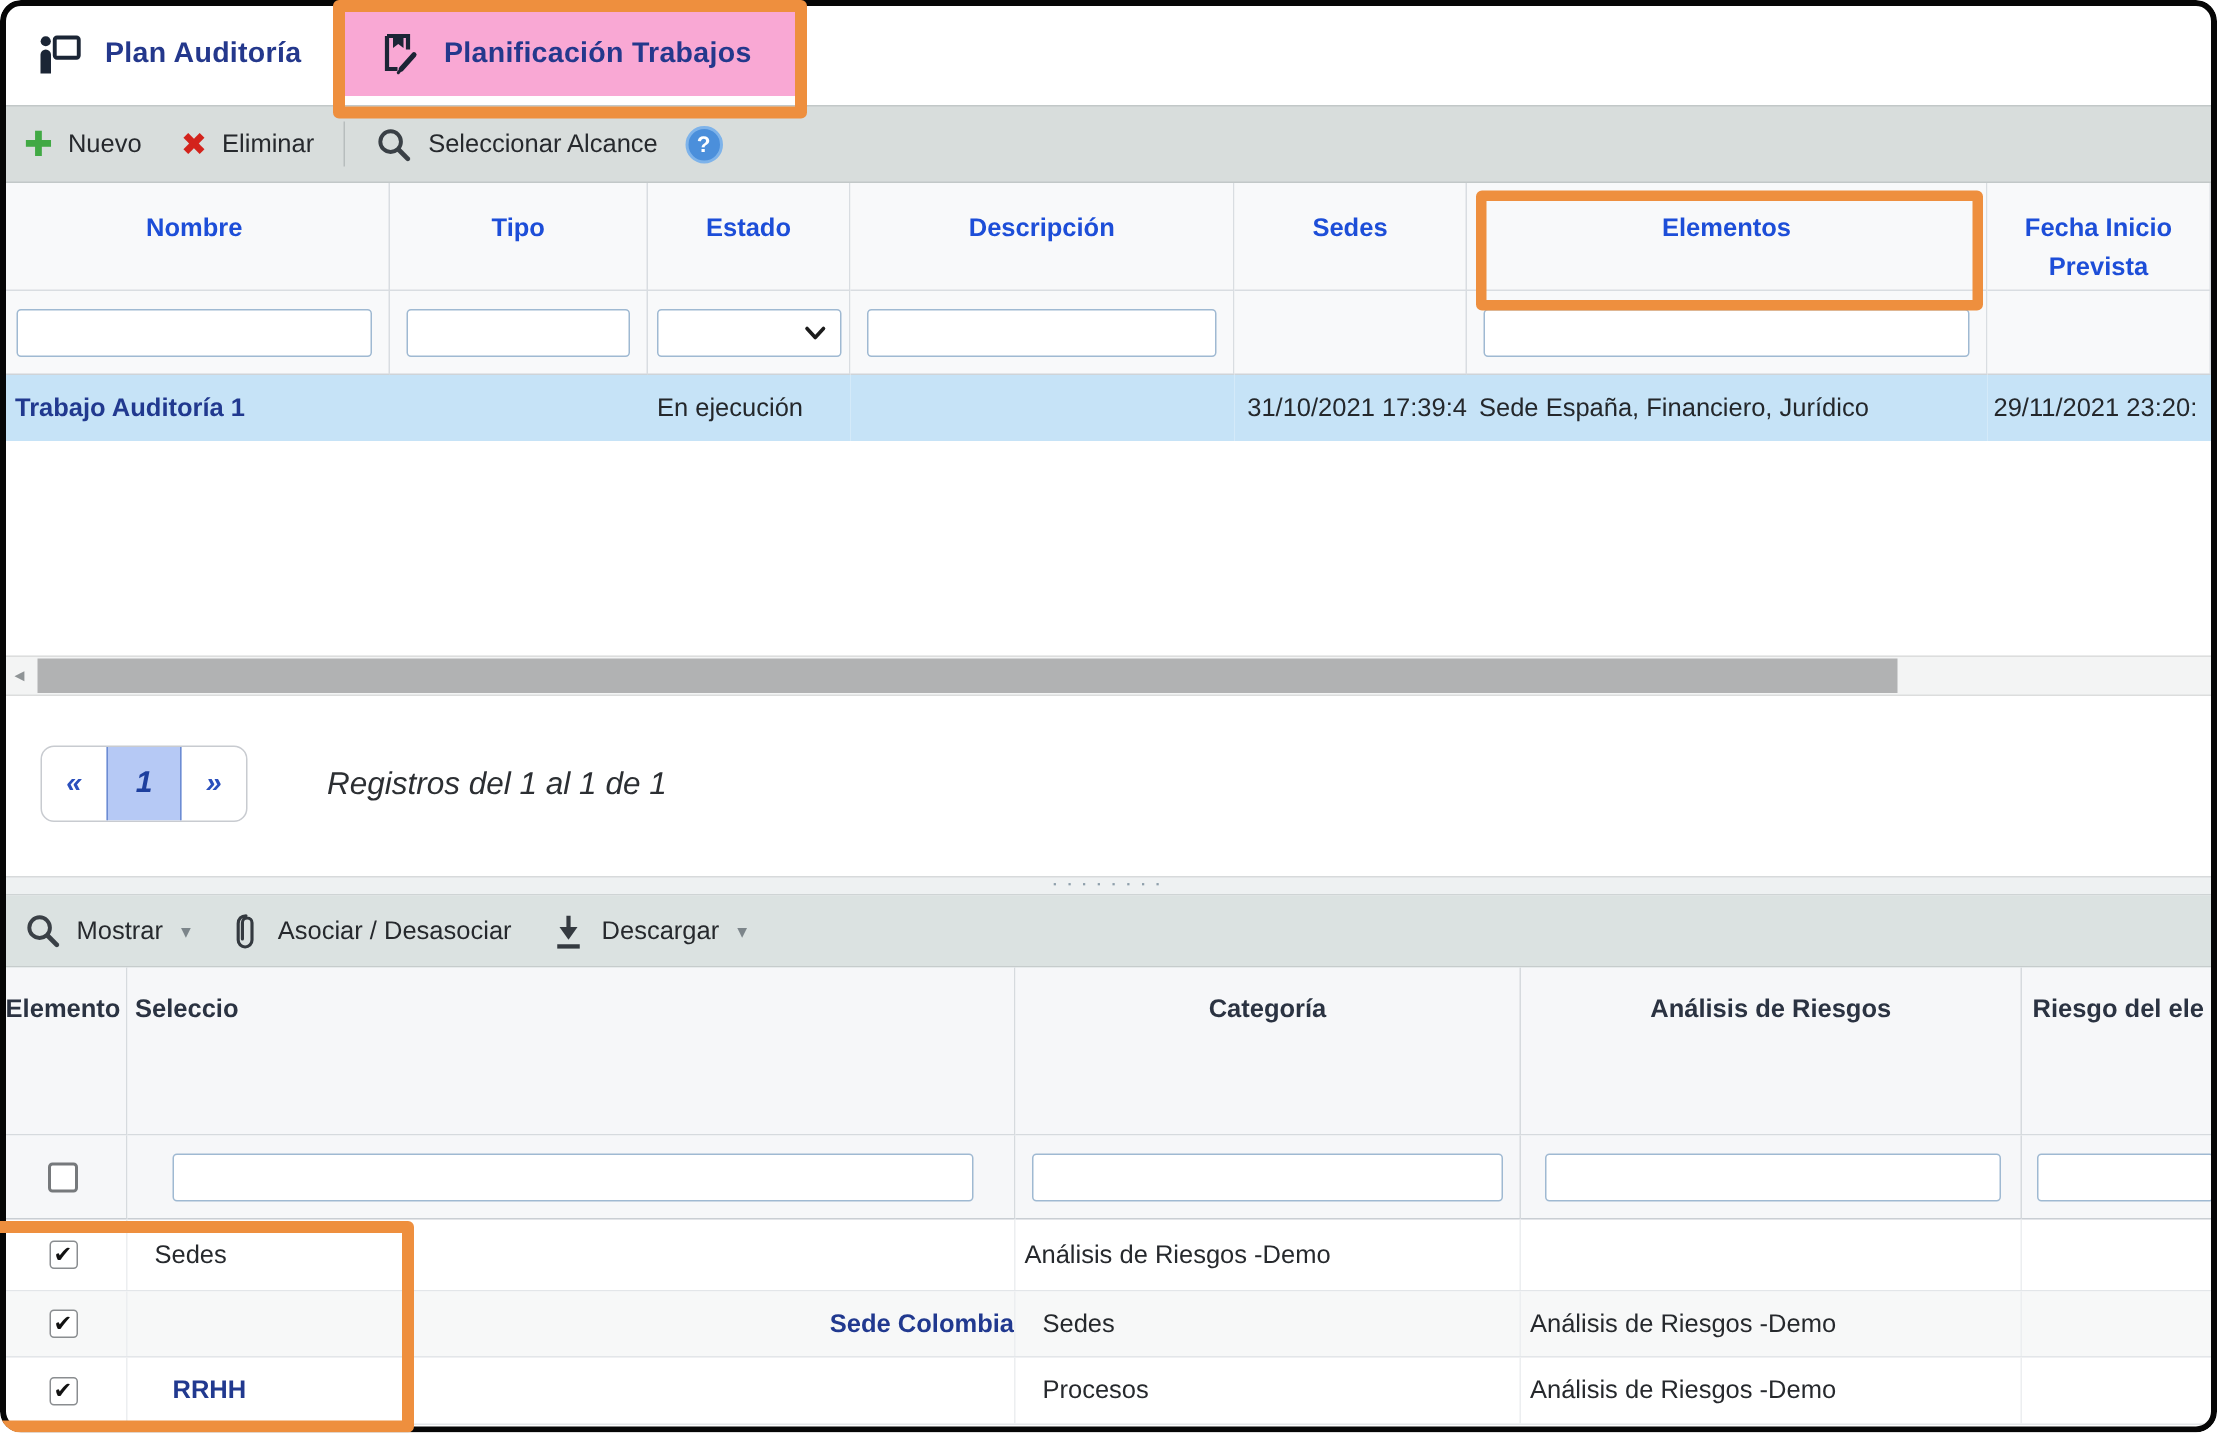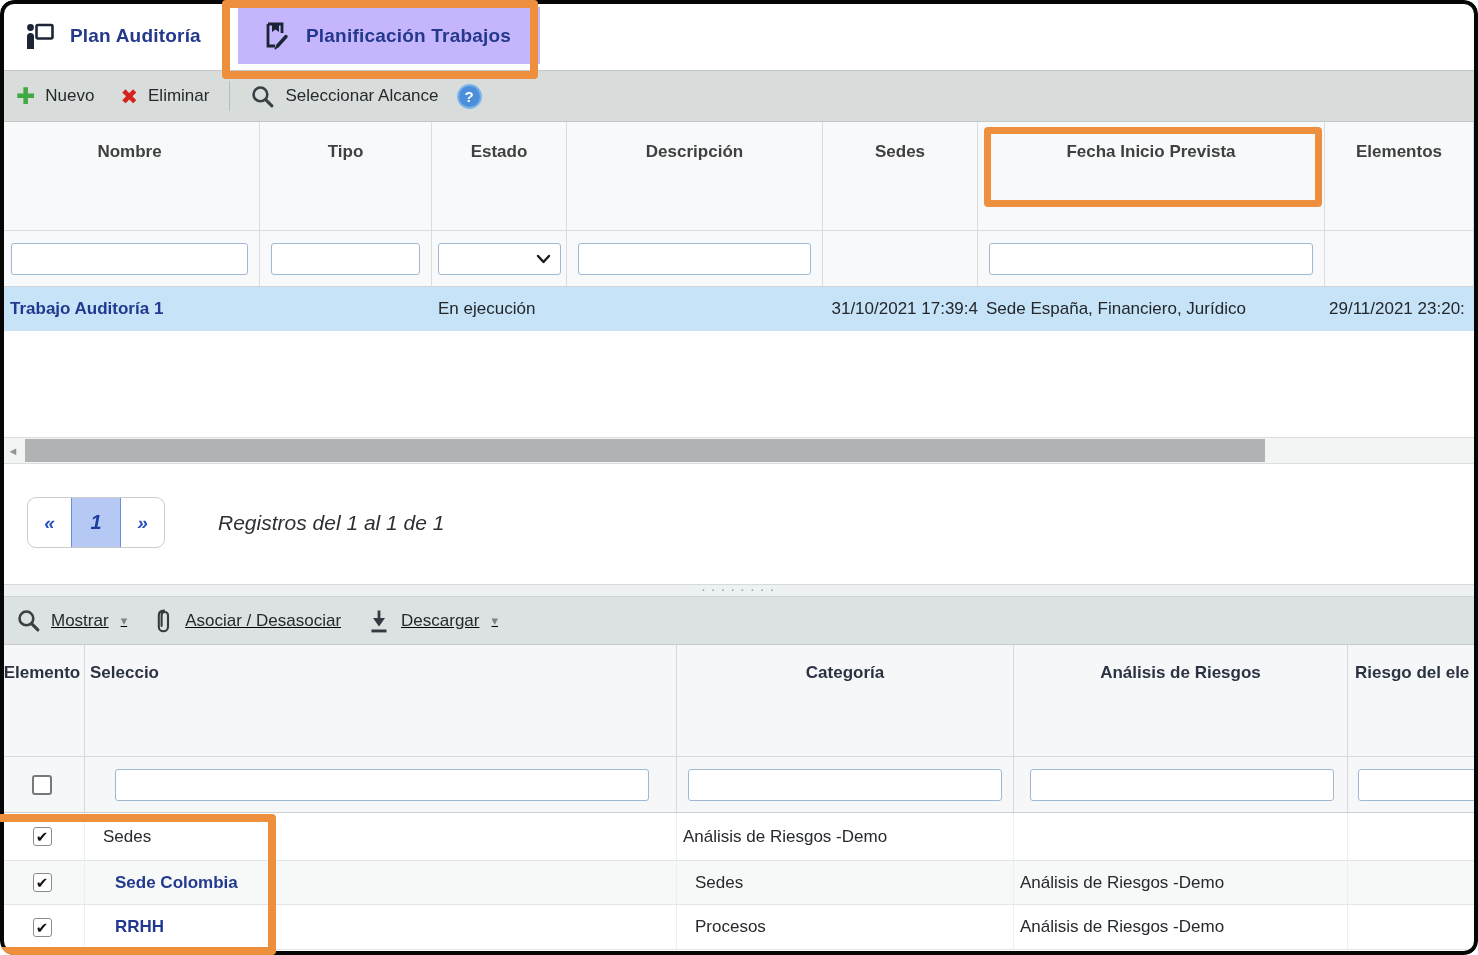--- a/index.html
+++ b/index.html
@@ -7,44 +7,44 @@
               font-family:"Liberation Sans","DejaVu Sans",sans-serif; }
   .stage { position:relative; width:1478px; height:955px; background:#fff;
            overflow:hidden; border-radius:14px; }
 
   
   .tabbar { position:absolute; left:0; top:0; width:1478px; height:70px; background:#fff; }
   .tab { position:absolute; top:7px; height:57px; display:flex; align-items:center; gap:14px;
          padding:0 22px; cursor:pointer; }
   .tab-label { font-size:19px; font-weight:bold; color:#24388c; letter-spacing:.2px; white-space:nowrap; }
   .tab-plan { left:2px; }
-  .tab-planif { left:238px; width:302px; background:#c4b5fd; }
+  .tab-planif { left:228px; width:302px; background:#f9a8d4; }
 
   
   .toolbar1 { position:absolute; left:0; top:70px; width:1478px; height:52px; background:#d8dddc;
               border-top:1px solid #c2c8c8; border-bottom:1px solid #c2c8c8;
               display:flex; align-items:center; padding-left:16px; }
   .toolbar2 { position:absolute; left:0; top:597px; width:1478px; height:48px; background:#dbe2e1;
-              border-bottom:1px solid #c6cccc; display:flex; align-items:center; padding-left:16px;text-decoration:underline; }
+              border-bottom:1px solid #c6cccc; display:flex; align-items:center; padding-left:16px; }
   .tbtn { display:flex; align-items:center; gap:10px; cursor:pointer; font-size:17px; color:#26292d;
           white-space:nowrap; }
   .tb-glyph-plus { color:#41a944; font-size:23px; font-weight:bold; line-height:1; }
   .tb-glyph-x    { color:#d3231c; font-size:21px; font-weight:bold; line-height:1; }
   .tb-sep { width:1px; height:30px; background:#b7bdbd; margin:0 20px; }
   .help-badge { width:25px; height:25px; border-radius:50%; background:#4b8fdb; border:2px solid #7eb3ea;
                 color:#fff; font-size:15px; font-weight:bold; display:flex; align-items:center;
                 justify-content:center; margin-left:18px; cursor:pointer; }
   .caret { color:#7c858a; font-size:13px; margin-left:2px; } .sp26 { width:26px; }
 
   
   .g1 { position:absolute; left:0; top:122px; width:1478px; }
   .g1row { display:grid; grid-template-columns:260px 172px 135px 256px 155px 347px 149px 1fr; }
-  .g1 .hcell { height:109px; background:#f8f9fa; border-right:1px solid #d9dde1;
+  .g1 .hcell { height:72px; background:#f8f9fa; border-right:1px solid #d9dde1;
                border-bottom:1px solid #d9dde1; text-align:center; padding-top:17px;
-               font-size:17px; font-weight:bold; color:#404040; cursor:pointer; line-height:1.5; }
+               font-size:17px; font-weight:bold; color:#1d4ed8; cursor:pointer; line-height:1.5; }
   .g1 .fcell { height:56px; background:#f8f9fa; border-right:1px solid #d9dde1;
                border-bottom:1px solid #cfd4d8; display:flex; align-items:center; }
   .g1 .dcell { height:44px; background:#c6e3f7; display:flex; align-items:center;
                font-size:17px; color:#24272b; overflow:hidden; white-space:nowrap; }
   .flt-input { height:32px; border:1px solid #9fb9d2; border-radius:3px; background:#fff;
                width:100%; margin:0 11px; outline:none; font-size:15px; padding:0 6px; }
   .estado-select { height:32px; border:1px solid #9fb9d2; border-radius:3px; background:#fff;
                    width:123px; margin-left:6px; display:flex; align-items:center;
                    justify-content:flex-end; padding-right:9px; cursor:pointer; }
   .cell-link { font-weight:bold; color:#21398f; }
@@ -151,22 +151,22 @@
     <div class="help-badge">?</div>
   </div>
 
   <div class="g1">
     <div class="g1row">
       <div class="hcell">Nombre</div>
       <div class="hcell">Tipo</div>
       <div class="hcell">Estado</div>
       <div class="hcell">Descripción</div>
       <div class="hcell">Sedes</div>
+      <div class="hcell">Elementos</div>
       <div class="hcell" style="padding:17px 20px 0;">Fecha Inicio Prevista</div>
-      <div class="hcell">Elementos</div>
       <div class="hcell"></div>
     </div>
     <div class="g1row">
       <div class="fcell">
           <input class="flt-input" style="">
         </div>
       <div class="fcell">
           <input class="flt-input" style="">
         </div>
       <div class="fcell">
@@ -279,21 +279,21 @@
       <div class="dcell" style="padding-left:18px;">Sedes</div>
       <div class="dcell" style="padding-left:6px;">Análisis de Riesgos -Demo</div>
       <div class="dcell"></div>
     </div>
     <div class="g2row drow drow2">
       <div class="dcell" style="justify-content:center;">
         <div class="cb small">
             <span>✔</span>
           </div>
       </div>
-      <div class="dcell" style="padding-left:30px;">
+      <div class="dcell" style="padding-left:30px;justify-content:flex-end;">
           <span class="cell-link">Sede Colombia</span>
         </div>
       <div class="dcell" style="padding-left:18px;">Sedes</div>
       <div class="dcell" style="padding-left:6px;">Análisis de Riesgos -Demo</div>
       <div class="dcell"></div>
     </div>
     <div class="g2row drow drow3">
       <div class="dcell" style="justify-content:center;">
         <div class="cb small">
             <span>✔</span>

